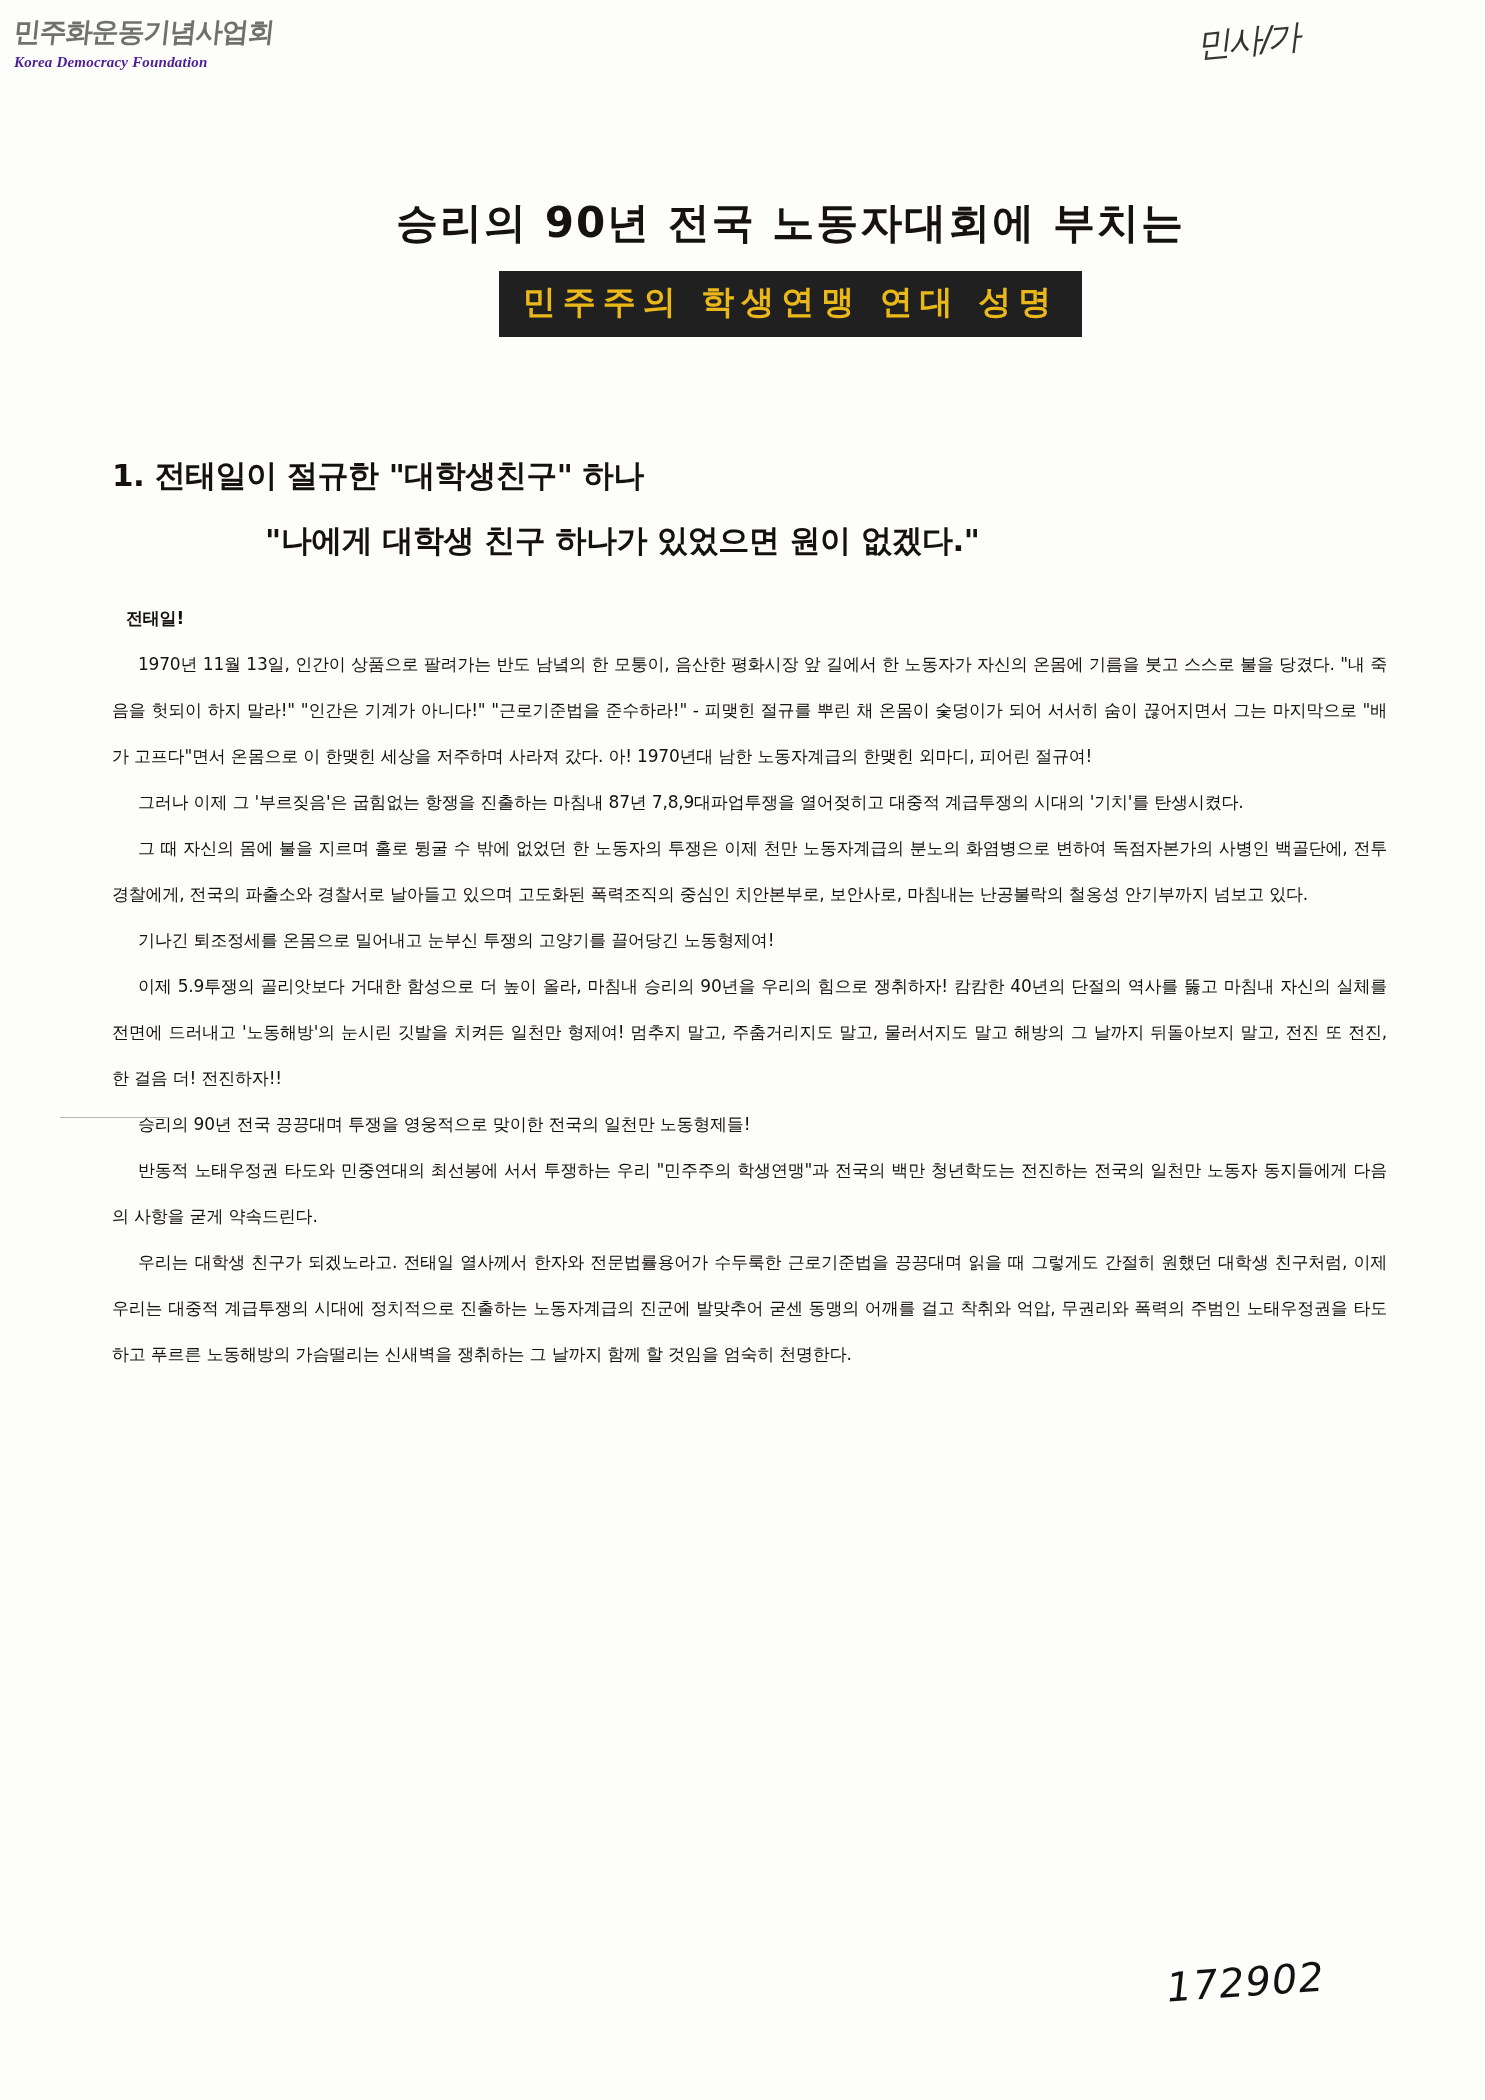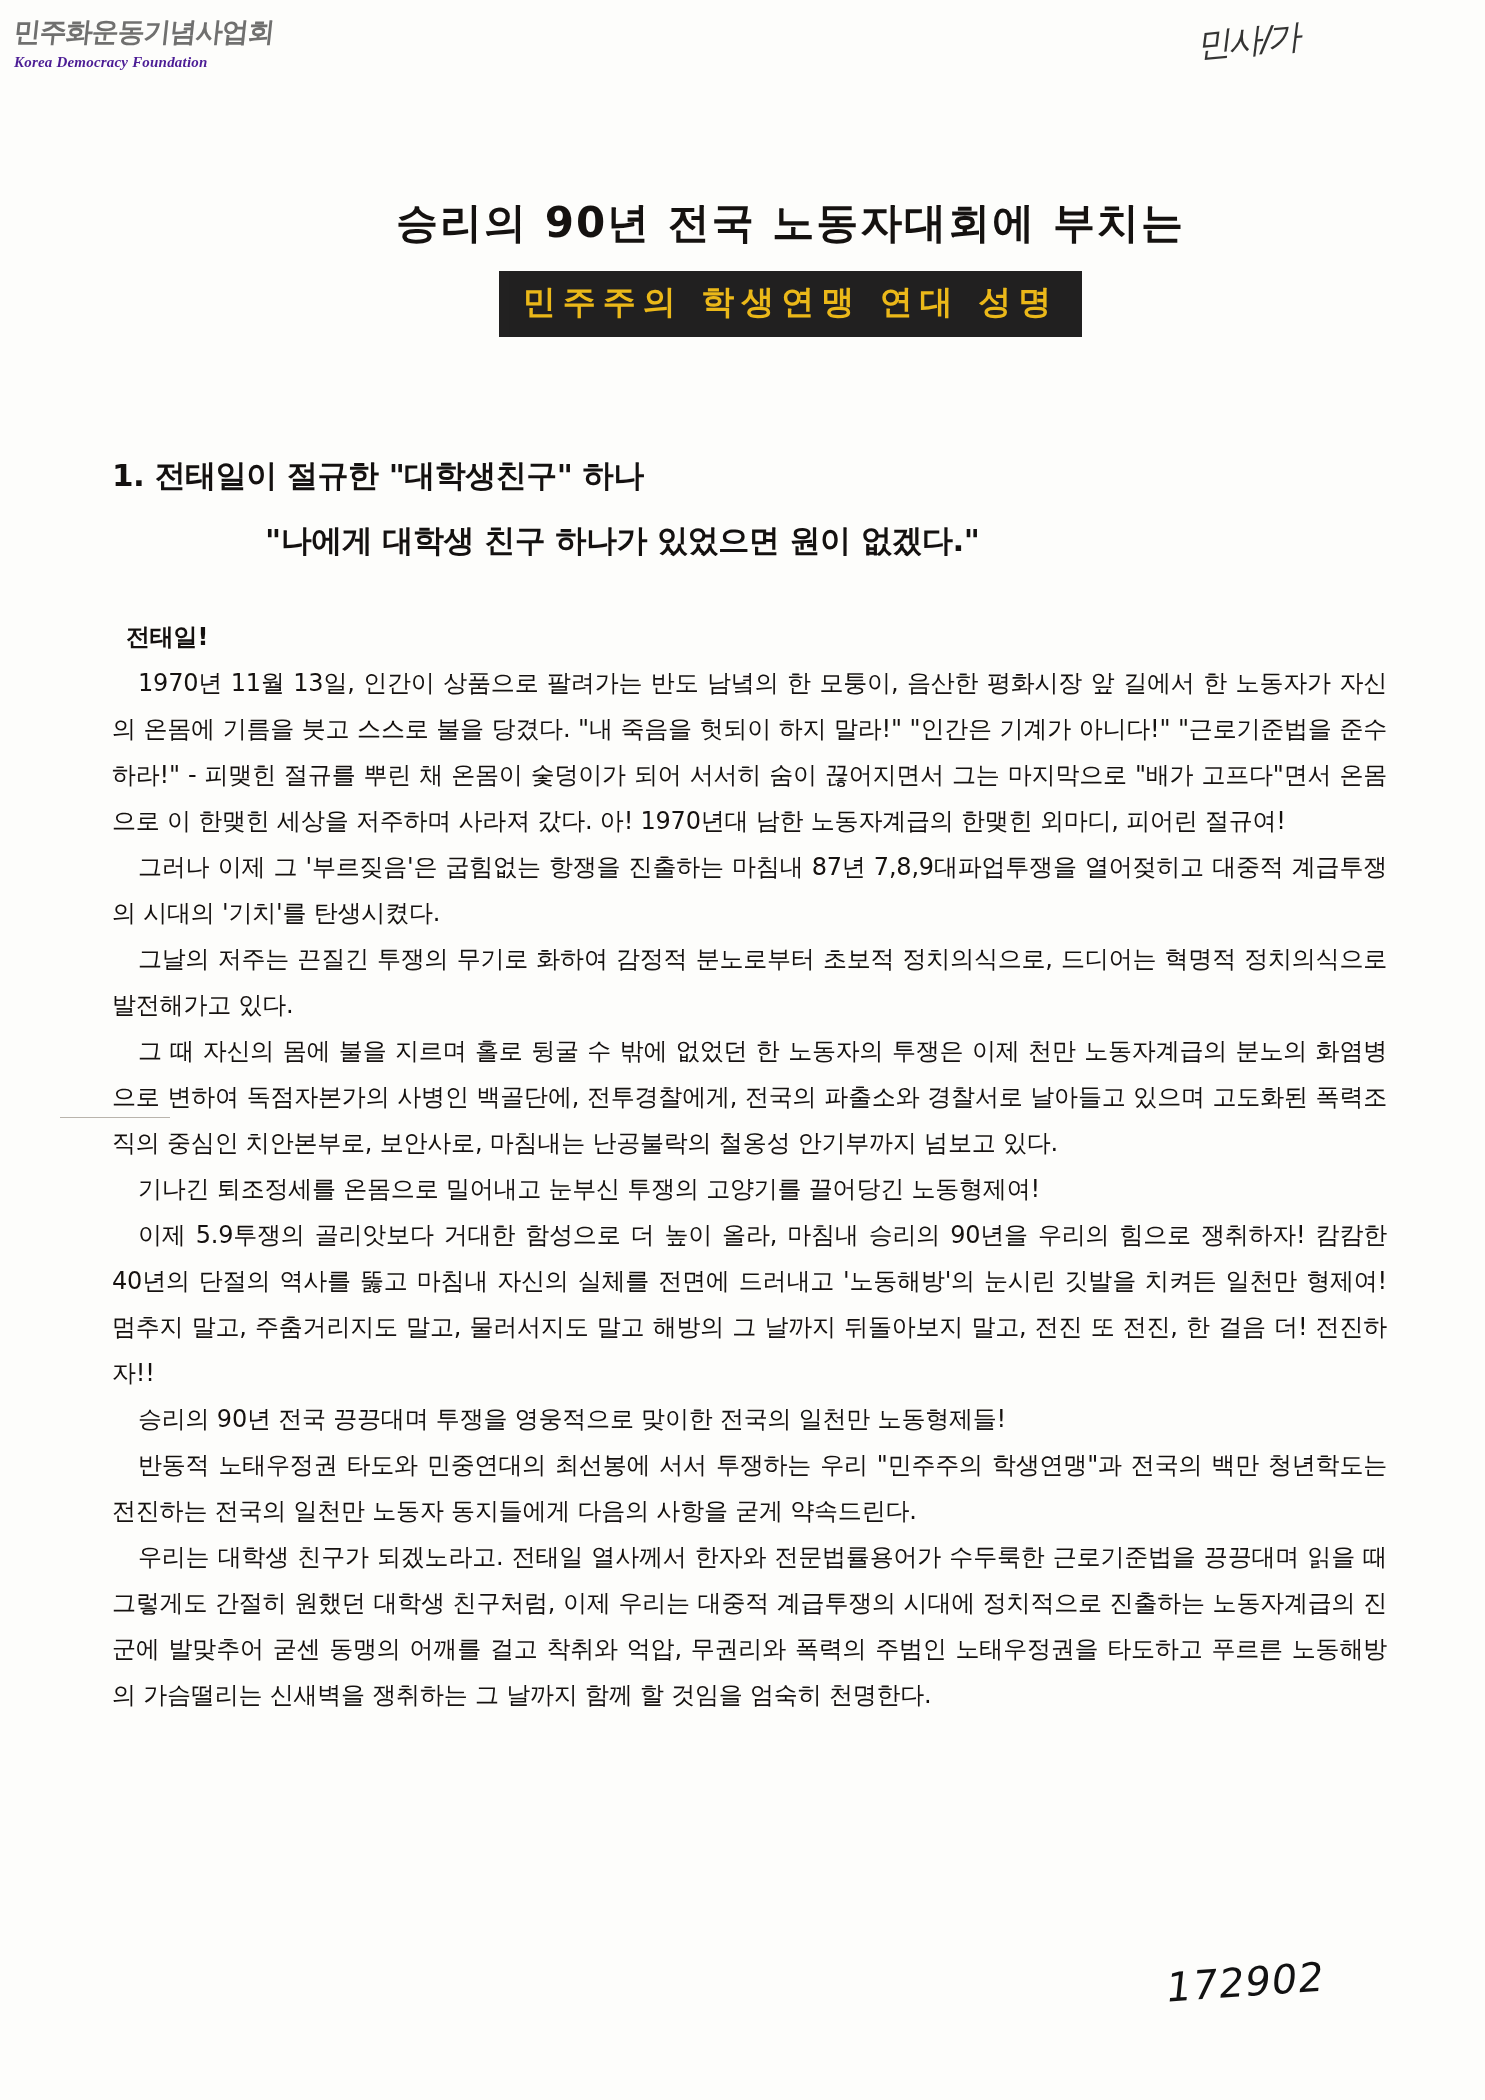--- a/index.html
+++ b/index.html
@@ -111,25 +111,25 @@
     font-size: 31px;
     font-weight: 700;
     letter-spacing: -.5px;
     color: #141110;
     white-space: nowrap;
   }
 
   
   .body {
     position: absolute;
-    top: 614px;
+    top: 595px;
     left: 112px;
     width: 1275px;
     font-family: "DejaVu Sans", sans-serif;
-    font-size: 24px;
+    font-size: 17px;
     line-height: 46px;
     color: #15110f;
     letter-spacing: -.2px;
   }
   .body p {
     margin: 0;
     text-align: justify;
     text-justify: inter-character;
   }
   .body p.indent { text-indent: 26px; }
@@ -175,21 +175,20 @@
     <div class="title-redacted">민주주의 학생연맹 연대 성명</div>
   </div>
 
   <div class="section-heading">1. 전태일이 절규한 "대학생친구" 하나</div>
   <div class="section-quote">"나에게 대학생 친구 하나가 있었으면 원이 없겠다."</div>
 
   <div class="body">
     <p class="lead">전태일!</p>
     <p class="indent">1970년 11월 13일, 인간이 상품으로 팔려가는 반도 남녘의 한 모퉁이, 음산한 평화시장 앞 길에서 한 노동자가 자신의 온몸에 기름을 붓고 스스로 불을 당겼다. "내 죽음을 헛되이 하지 말라!" "인간은 기계가 아니다!" "근로기준법을 준수하라!" - 피맺힌 절규를 뿌린 채 온몸이 숯덩이가 되어 서서히 숨이 끊어지면서 그는 마지막으로 "배가 고프다"면서 온몸으로 이 한맺힌 세상을 저주하며 사라져 갔다. 아! 1970년대 남한 노동자계급의 한맺힌 외마디, 피어린 절규여!</p>
     <p class="indent">그러나 이제 그 '부르짖음'은 굽힘없는 항쟁을 진출하는 마침내 87년 7,8,9대파업투쟁을 열어젖히고 대중적 계급투쟁의 시대의 '기치'를 탄생시켰다.</p>
-    <p class="indent">그날의 저주는 끈질긴 투쟁의 무기로 화하여 감정적 분노로부터 초보적 정치의식으로, 드디어는 혁명적 정치의식으로 발전해가고 있다.</p>
     <p class="indent">그 때 자신의 몸에 불을 지르며 홀로 뒹굴 수 밖에 없었던 한 노동자의 투쟁은 이제 천만 노동자계급의 분노의 화염병으로 변하여 독점자본가의 사병인 백골단에, 전투경찰에게, 전국의 파출소와 경찰서로 날아들고 있으며 고도화된 폭력조직의 중심인 치안본부로, 보안사로, 마침내는 난공불락의 철옹성 안기부까지 넘보고 있다.</p>
     <p class="indent">기나긴 퇴조정세를 온몸으로 밀어내고 눈부신 투쟁의 고양기를 끌어당긴 노동형제여!</p>
     <p class="indent">이제 5.9투쟁의 골리앗보다 거대한 함성으로 더 높이 올라, 마침내 승리의 90년을 우리의 힘으로 쟁취하자! 캄캄한 40년의 단절의 역사를 뚫고 마침내 자신의 실체를 전면에 드러내고 '노동해방'의 눈시린 깃발을 치켜든 일천만 형제여! 멈추지 말고, 주춤거리지도 말고, 물러서지도 말고 해방의 그 날까지 뒤돌아보지 말고, 전진 또 전진, 한 걸음 더! 전진하자!!</p>
     <p class="indent">승리의 90년 전국 끙끙대며 투쟁을 영웅적으로 맞이한 전국의 일천만 노동형제들!</p>
     <p class="indent">반동적 노태우정권 타도와 민중연대의 최선봉에 서서 투쟁하는 우리 "민주주의 학생연맹"과 전국의 백만 청년학도는 전진하는 전국의 일천만 노동자 동지들에게 다음의 사항을 굳게 약속드린다.</p>
     <p class="indent">우리는 대학생 친구가 되겠노라고. 전태일 열사께서 한자와 전문법률용어가 수두룩한 근로기준법을 끙끙대며 읽을 때 그렇게도 간절히 원했던 대학생 친구처럼, 이제 우리는 대중적 계급투쟁의 시대에 정치적으로 진출하는 노동자계급의 진군에 발맞추어 굳센 동맹의 어깨를 걸고 착취와 억압, 무권리와 폭력의 주범인 노태우정권을 타도하고 푸르른 노동해방의 가슴떨리는 신새벽을 쟁취하는 그 날까지 함께 할 것임을 엄숙히 천명한다.</p>
   </div>
 
   <div class="scan-line"></div>
 

